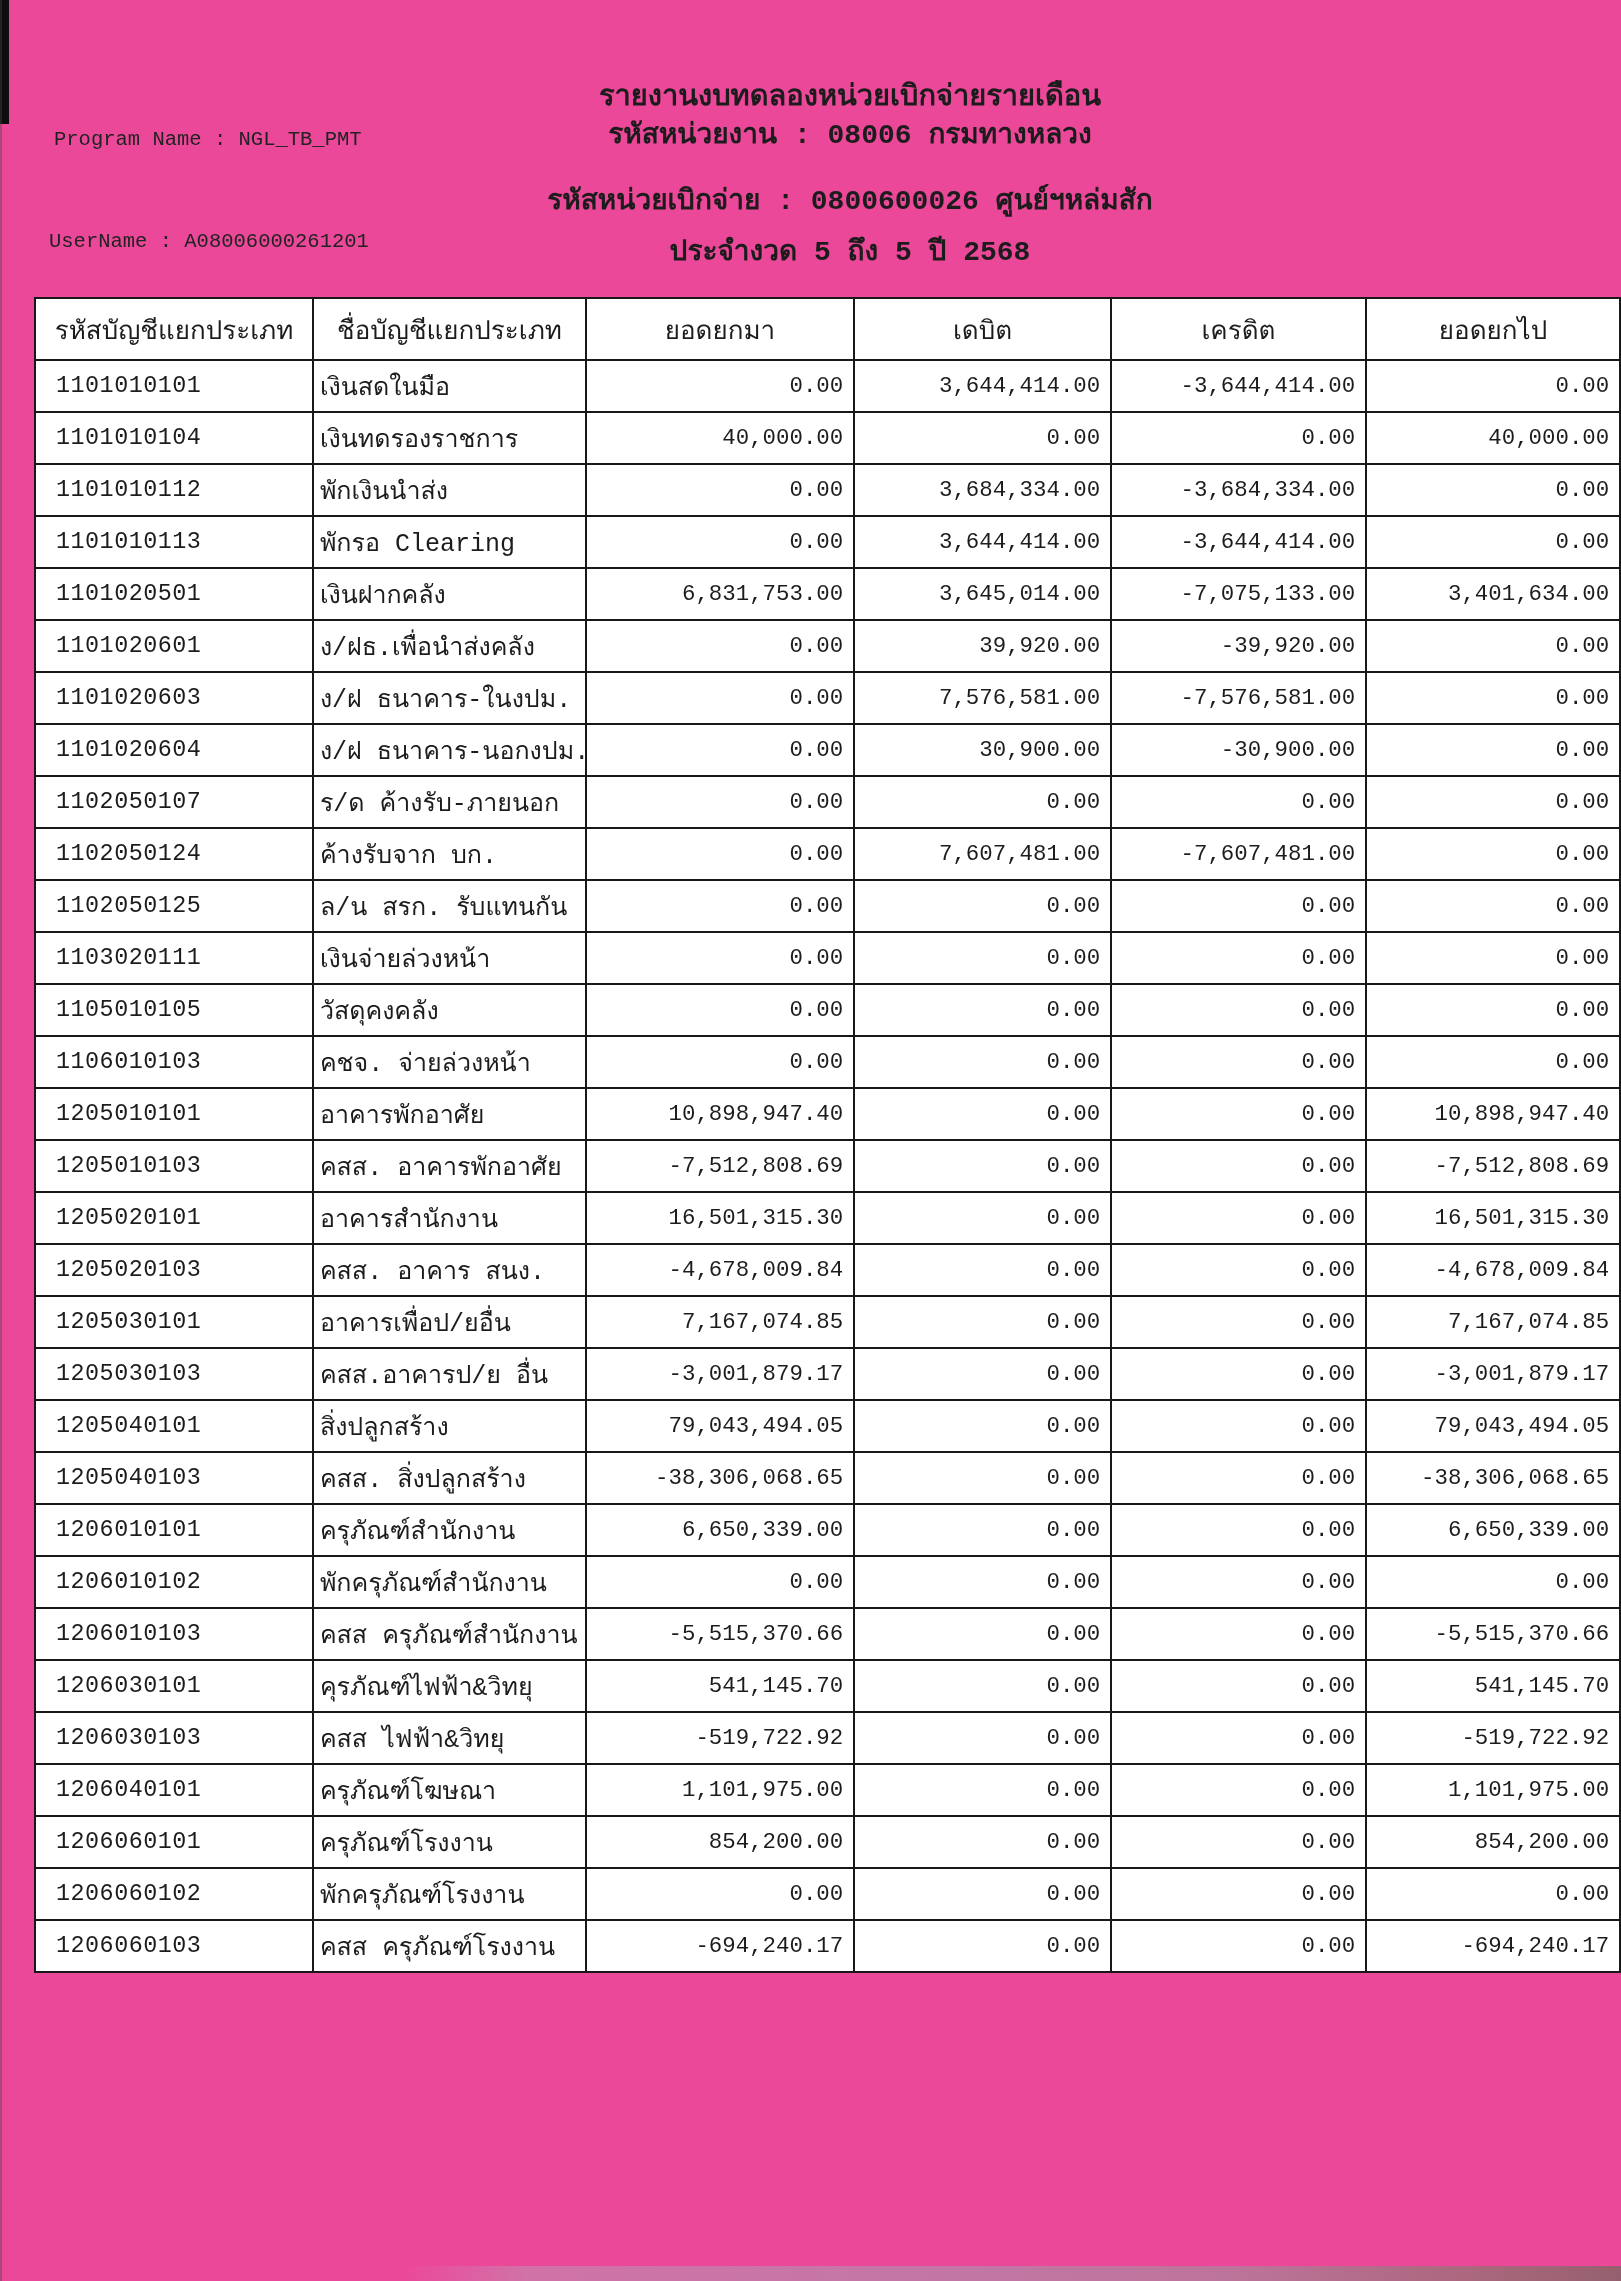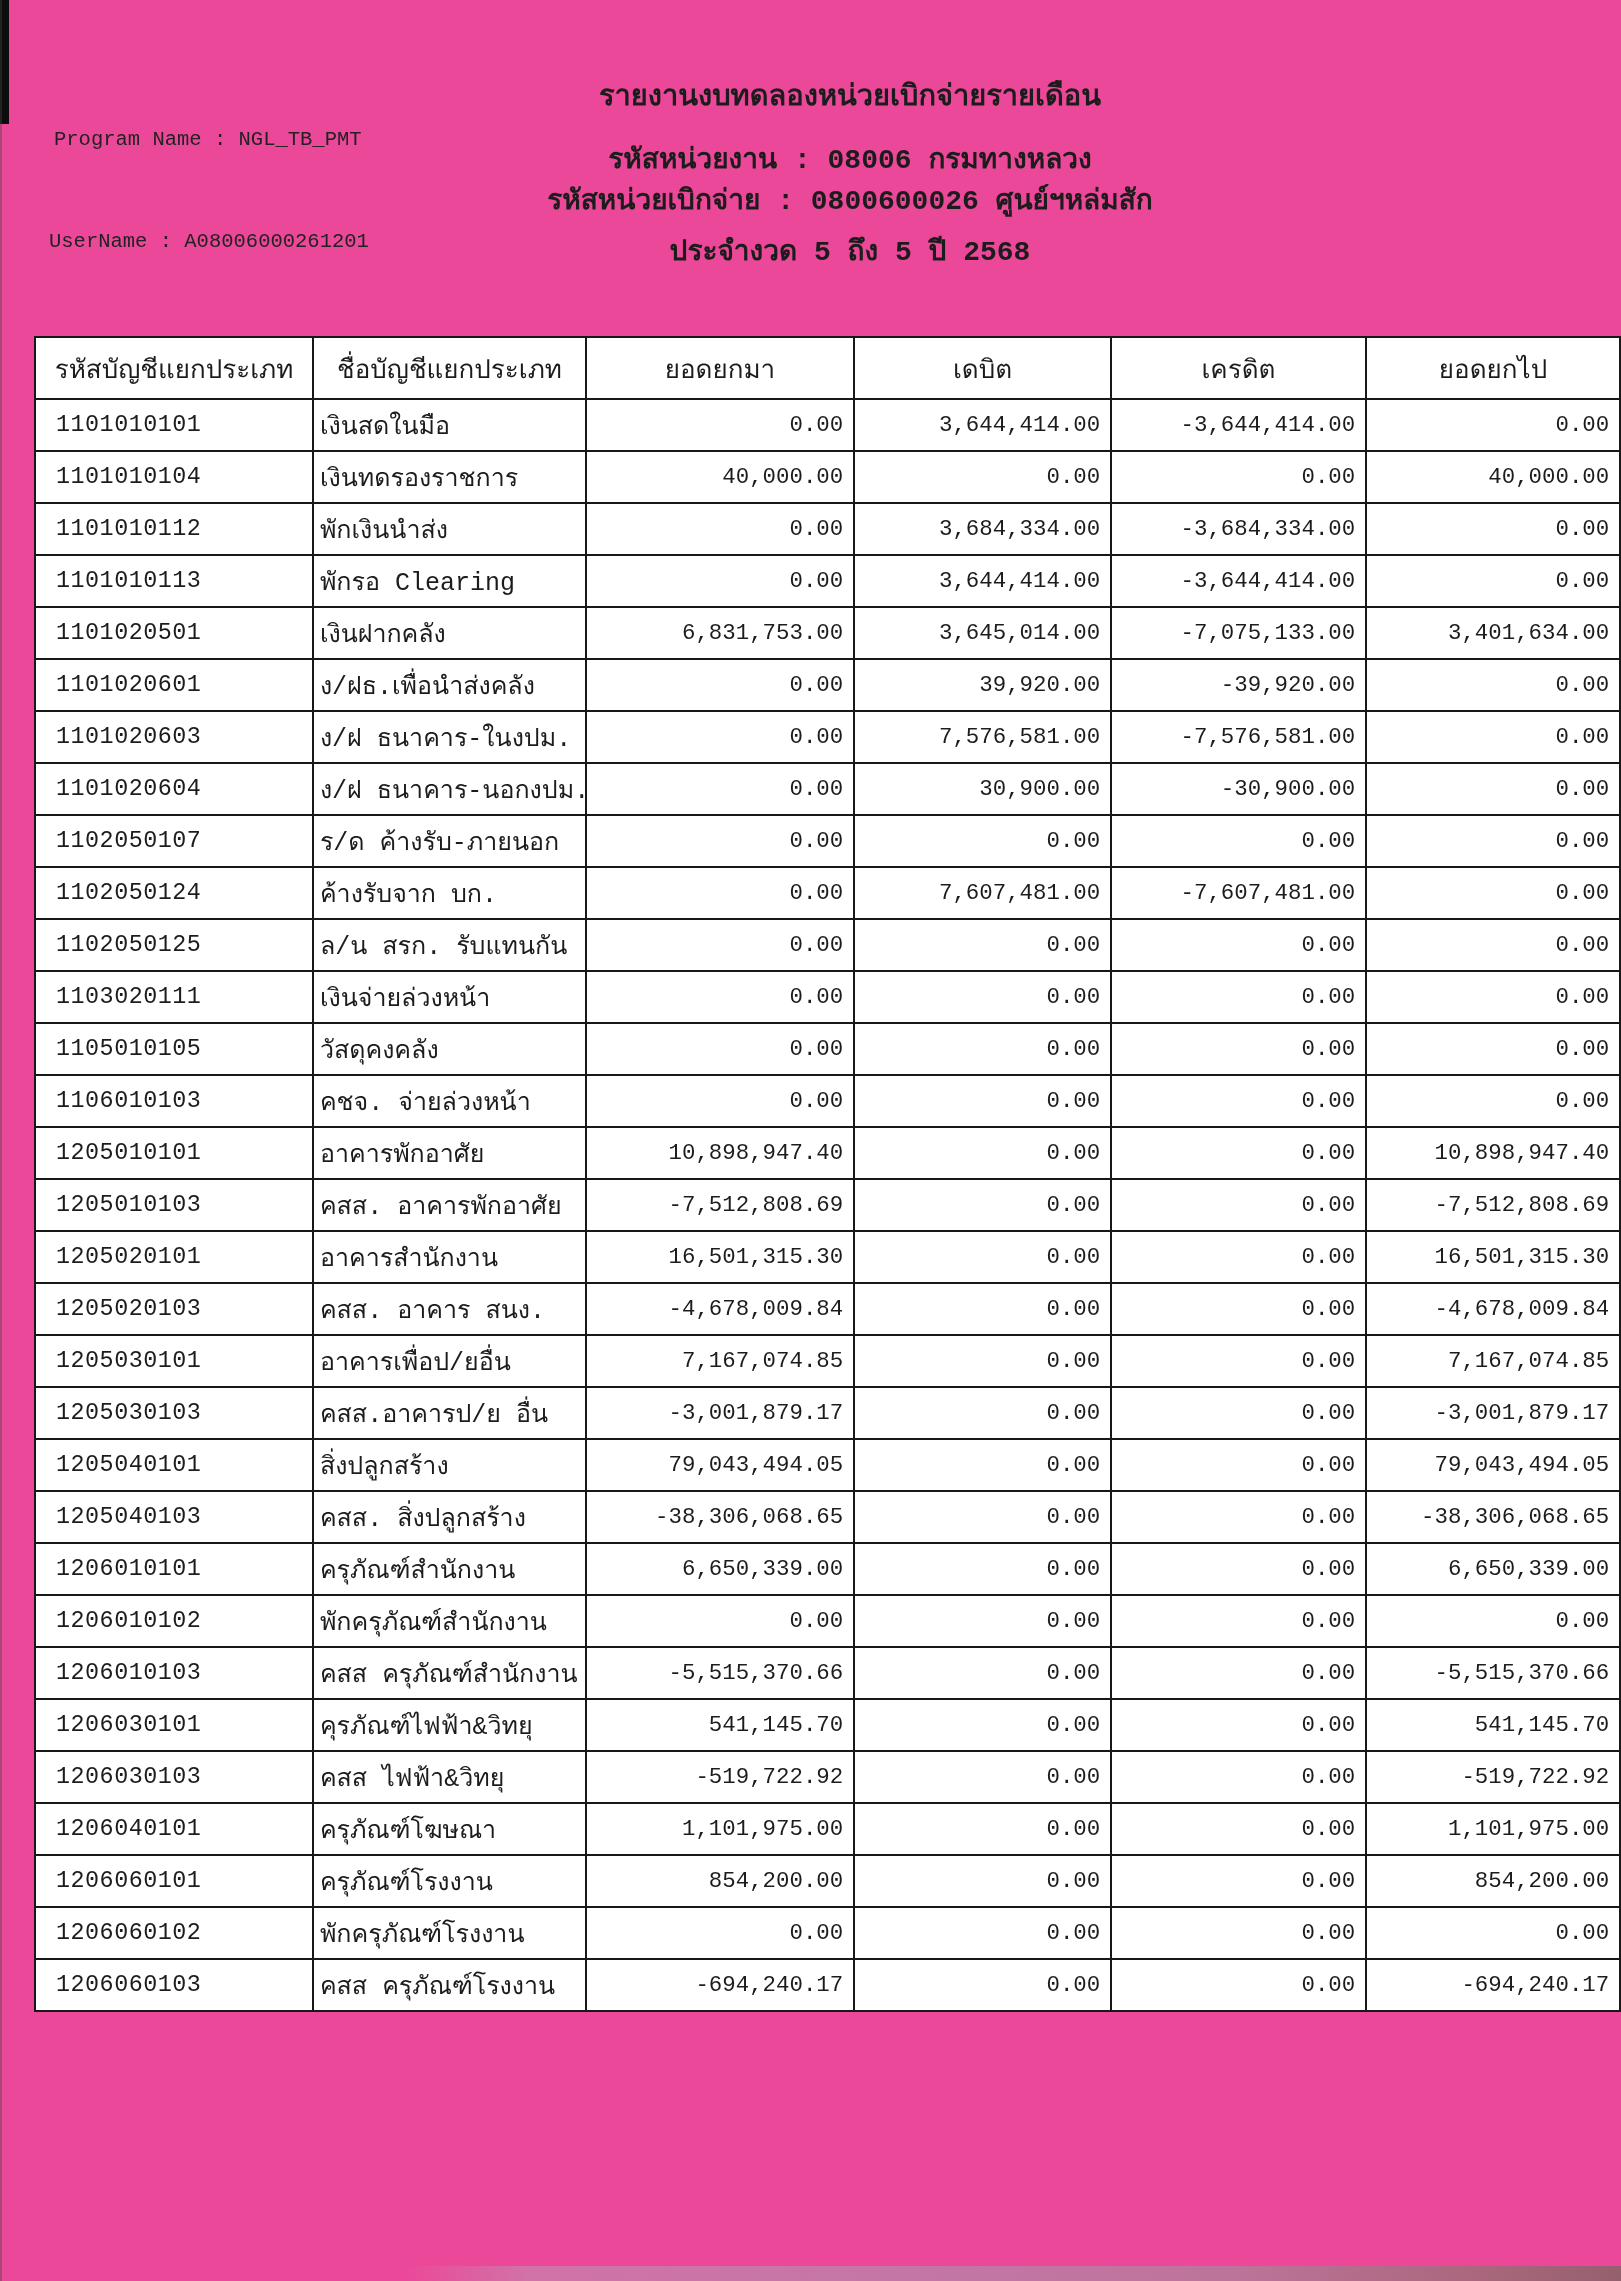--- a/index.html
+++ b/index.html
@@ -14,38 +14,38 @@
   
   .edge-bar{position:absolute;left:0;top:0;width:8.8px;height:124px;background:#0d0d0d;}
   .edge-line{position:absolute;left:0;top:0;width:2px;height:2281px;background:rgba(70,70,70,.40);}
   .bottom-shadow{
     position:absolute;left:405px;right:0;top:2266px;height:14.6px;
     background:linear-gradient(90deg,rgba(170,180,195,0) 0%,rgba(168,178,192,.40) 10%,rgba(155,165,180,.50) 42%,rgba(150,152,155,.55) 68%,rgba(135,120,110,.65) 88%,rgba(120,104,96,.75) 100%);
   }
   
   .hdr-center{position:absolute;left:850px;transform:translateX(-50%);white-space:nowrap;font-weight:bold;font-size:28px;}
   .hdr-title{top:72px;font-size:29px;}
-  .hdr-l1{top:136px;}
+  .hdr-l1{top:111px;}
   .hdr-l2{top:177px;}
   .hdr-l3{top:228px;}
   .hdr-left{position:absolute;white-space:nowrap;font-size:20.5px;color:#222;}
   .hdr-prog{left:54px;top:128px;}
   .hdr-user{left:49px;top:182px;margin-top:48px;}
   
   table.tb{
     position:absolute;left:34px;top:297px;width:1585px;
     border-collapse:collapse;table-layout:fixed;
     background:#fff;
   }
   table.tb th,table.tb td{
     border:2px solid #181818;
     overflow:hidden;white-space:nowrap;
     vertical-align:middle;
   }
-  table.tb{border:2.9px solid #121212;margin-top:39px;}
+  table.tb{border:2.9px solid #121212;}
   table.tb th{
     height:60px;font-weight:normal;font-size:26px;text-align:center;padding:0 3.9px;
   }
   table.tb td{height:50px;font-size:25px;padding:0 5.9px;}
   table.tb td:nth-child(1){font-size:23.4px;letter-spacing:0.5px;padding-left:20px;}
   table.tb td:nth-child(n+3){text-align:right;font-size:22.4px;padding-right:9.8px;}
 </style>
 </head>
 <body>
 

